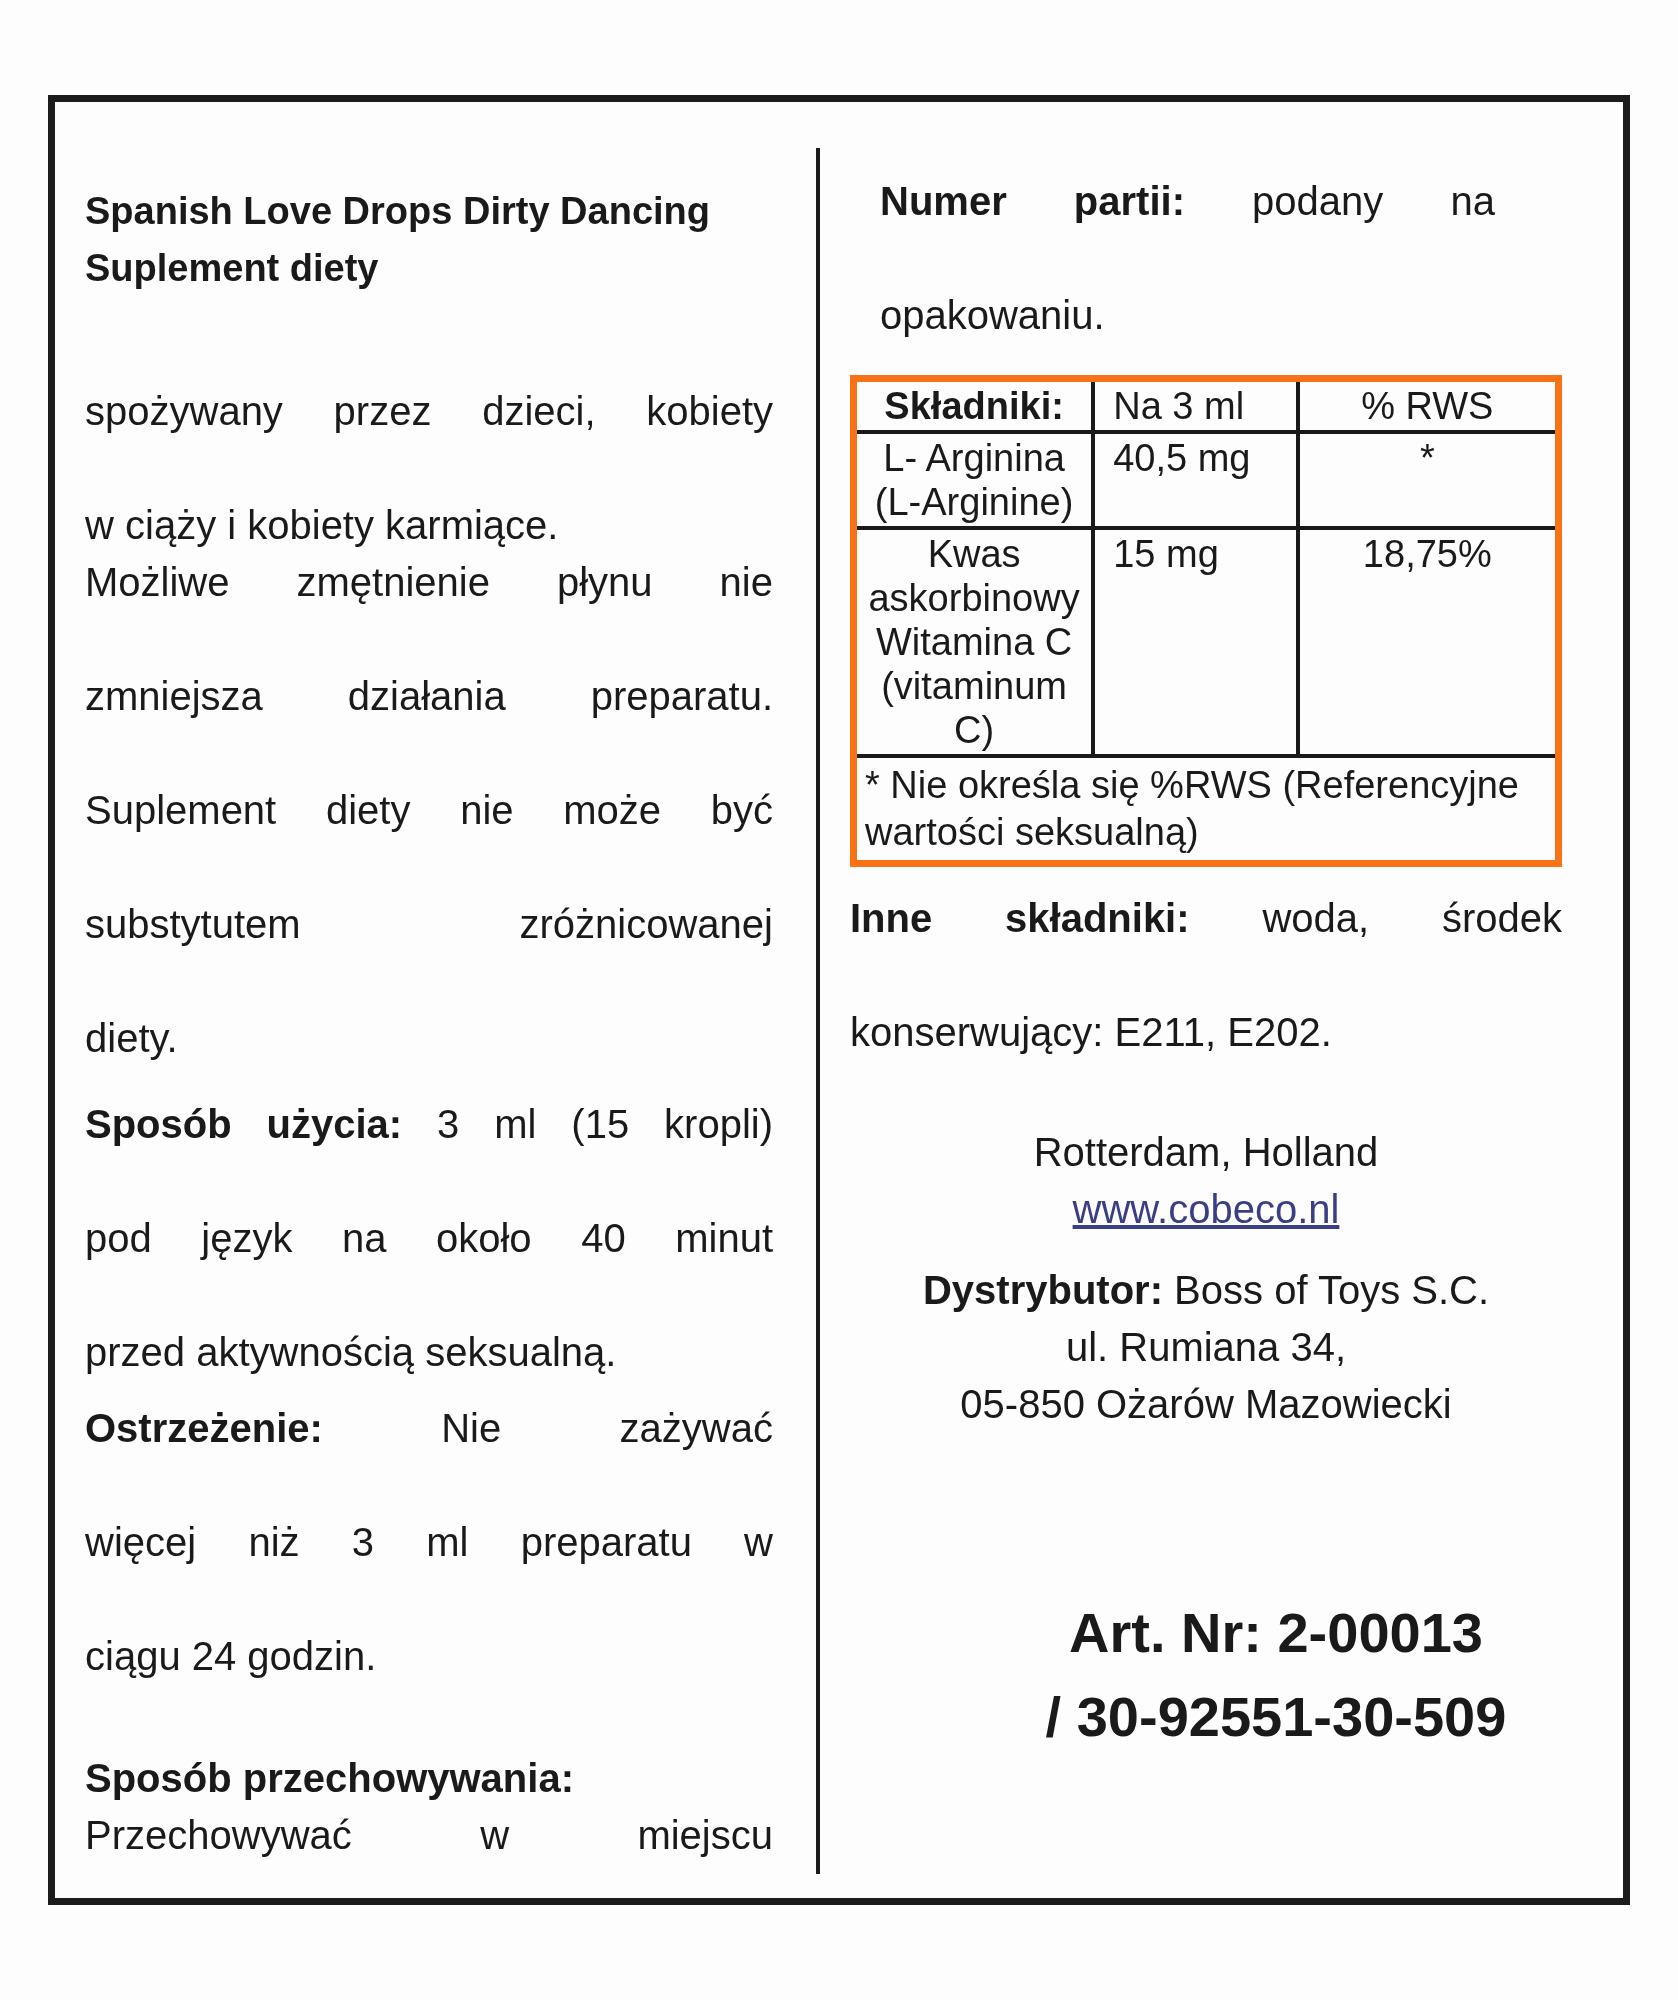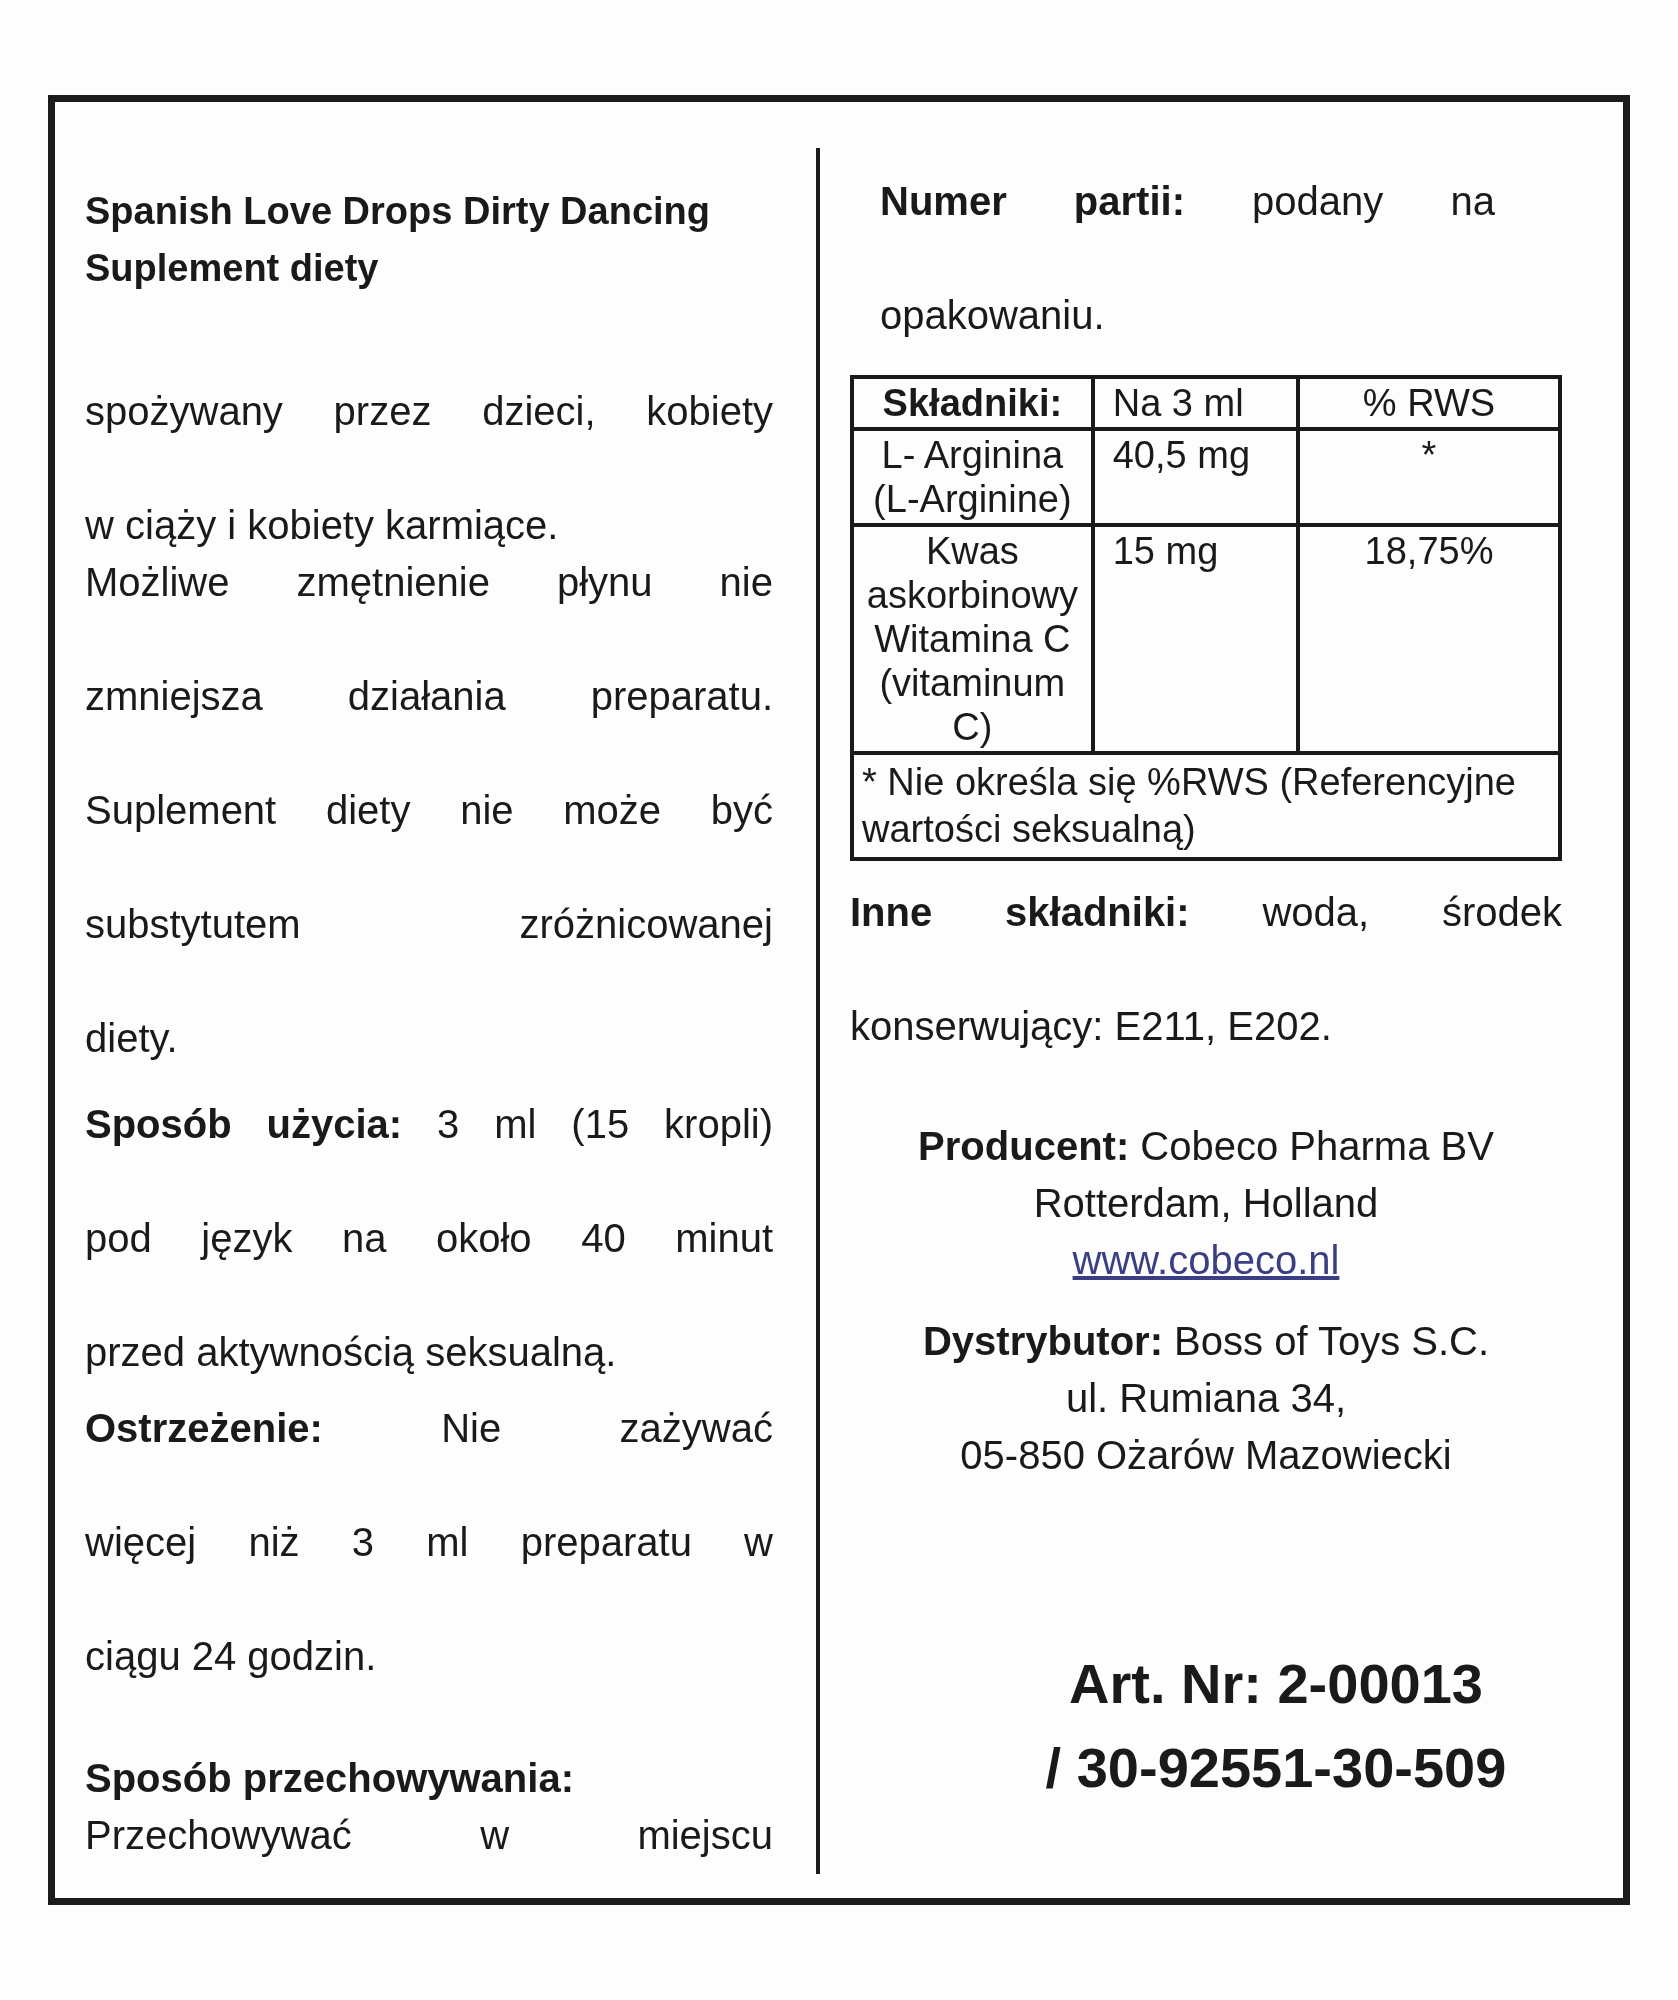--- a/index.html
+++ b/index.html
@@ -28,21 +28,21 @@
   .ct{text-align:center;}
   .b{font-weight:bold;}
   .title-block{font-weight:bold;font-size:38px;white-space:nowrap;margin-bottom:86px;}
   .uwagi-block{margin-bottom:29px;}
   .sposob-block{margin-bottom:19px;}
   .ostrz-block{margin-bottom:65px;}
   .przech-block{margin-bottom:15px;}
   .numer-block{margin-left:30px;width:615px;}
   .ing-table{
     width:100%;border-collapse:collapse;margin-top:31px;
-    border:1px solid #f97316;
+    border:7px solid #f97316;
     font-size:38px;line-height:44px;
   }
   .ing-table th,.ing-table td{
     border:4px solid #1a1a1a;vertical-align:top;padding:2px 6px;
   }
   .ing-table th{font-weight:bold;text-align:center;}
   .ing-table td.c-name{text-align:center;width:34%;}
   .ing-table td.c-amt,.ing-table th.c-amt{text-align:left;padding-left:18px;width:29%;font-weight:normal;}
   .ing-table th.c-amt{font-weight:normal;}
   .ing-table td.c-rws,.ing-table th.c-rws{text-align:center;width:37%;font-weight:normal;}
@@ -140,21 +140,20 @@
       </tr>
     </tbody>
       </table>
 
     <div class="inne-block">
       <div class="jl"><span class="b">Inne składniki:</span><span> woda, środek</span></div>
       <div class="pl"><span>konserwujący: E211, E202.</span></div>
     </div>
 
     <div class="producent-block">
-      <div class="ct"><span class="b">Producent:</span><span> Cobeco Pharma BV</span></div>
       <div class="ct"><span>Rotterdam, Holland</span></div>
       <div class="ct"><span class="weblink">www.cobeco.nl</span></div>
     </div>
 
     <div class="dystrybutor-block">
       <div class="ct"><span class="b">Dystrybutor:</span><span> Boss of Toys S.C.</span></div>
       <div class="ct"><span>ul. Rumiana 34,</span></div>
       <div class="ct"><span>05-850 Ożarów Mazowiecki</span></div>
     </div>
 

